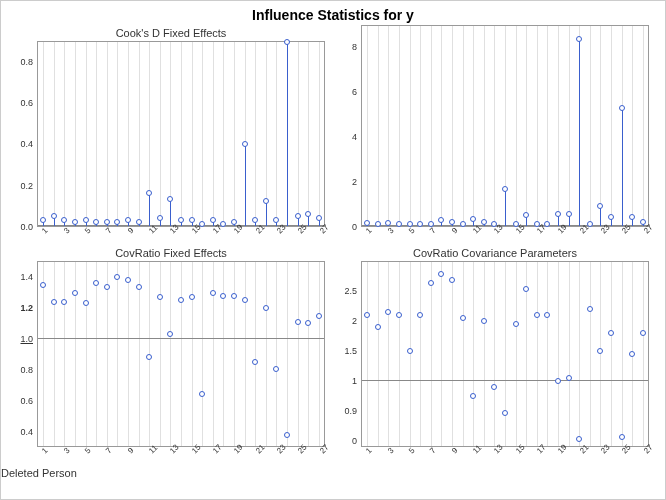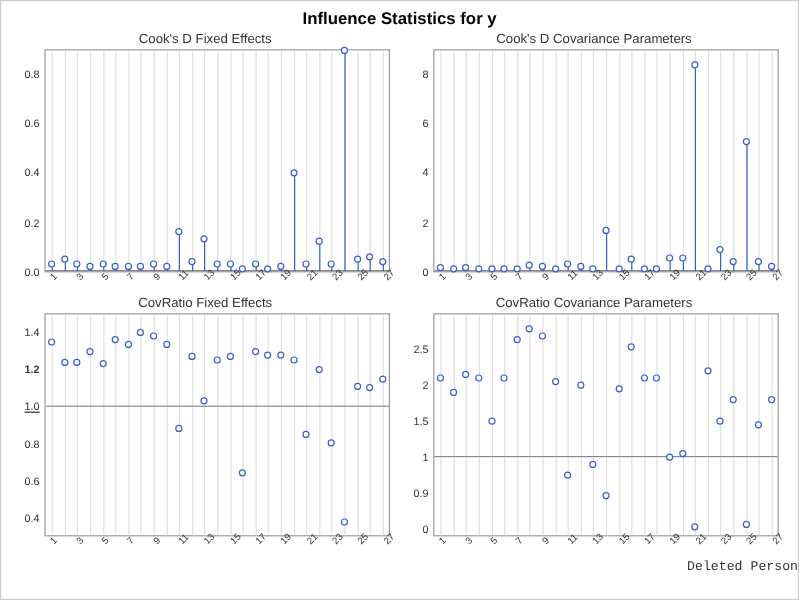--- a/index.html
+++ b/index.html
@@ -103,25 +103,24 @@
   .x-tick {
     position: absolute;
     font-size: 8px;
     color: #333;
     transform-origin: top left;
     transform: translateX(-2px) rotate(-45deg);
     top: 2px;
     white-space: nowrap;
   }
   .x-label-row {
-    text-align: right;
+    text-align: left;
     font-size: 11px;
     color: #333;
     padding: 2px 0 6px 0;
-    font-family: Liberation Mono, monospace;
   }
 </style>
 </head>
 <body>
 
 <div class="chart-container">
   <div class="main-title">Influence Statistics for y</div>
   <div class="grid2x2">
     <div class="panel">
       <div class="panel-title">Cook's D Fixed Effects</div>
@@ -229,21 +228,20 @@
           <div class="x-tick" style="left: 53.7037%;">15</div>
           <div class="x-tick" style="left: 61.1111%;">17</div>
           <div class="x-tick" style="left: 68.5185%;">19</div>
           <div class="x-tick" style="left: 75.9259%;">21</div>
           <div class="x-tick" style="left: 83.3333%;">23</div>
           <div class="x-tick" style="left: 90.7407%;">25</div>
           <div class="x-tick" style="left: 98.1481%;">27</div>
         </div>
     </div>
     <div class="panel">
-      <div class="panel-title">Cook's D Covariance Parameters</div>
       <div class="plot-wrap">
         <div class="y-axis">
             <div class="y-tick" style="bottom: 0%; transform: translateY(50%);">0</div>
             <div class="y-tick" style="bottom: 22.2222%; transform: translateY(50%);">2</div>
             <div class="y-tick" style="bottom: 44.4444%; transform: translateY(50%);">4</div>
             <div class="y-tick" style="bottom: 66.6667%; transform: translateY(50%);">6</div>
             <div class="y-tick" style="bottom: 88.8889%; transform: translateY(50%);">8</div>
           </div>
         <div class="plot-area">
             <div class="gridline-v" style="left: 1.85185%;"></div>

